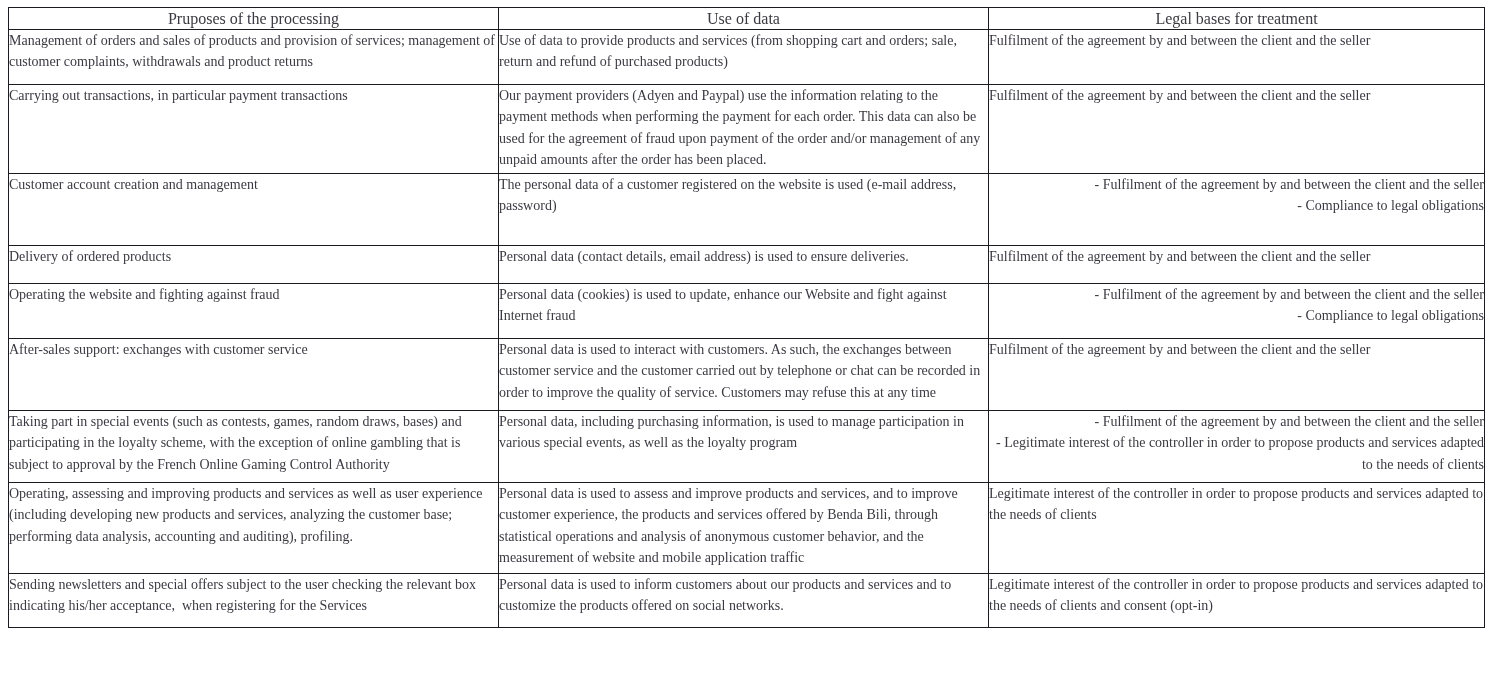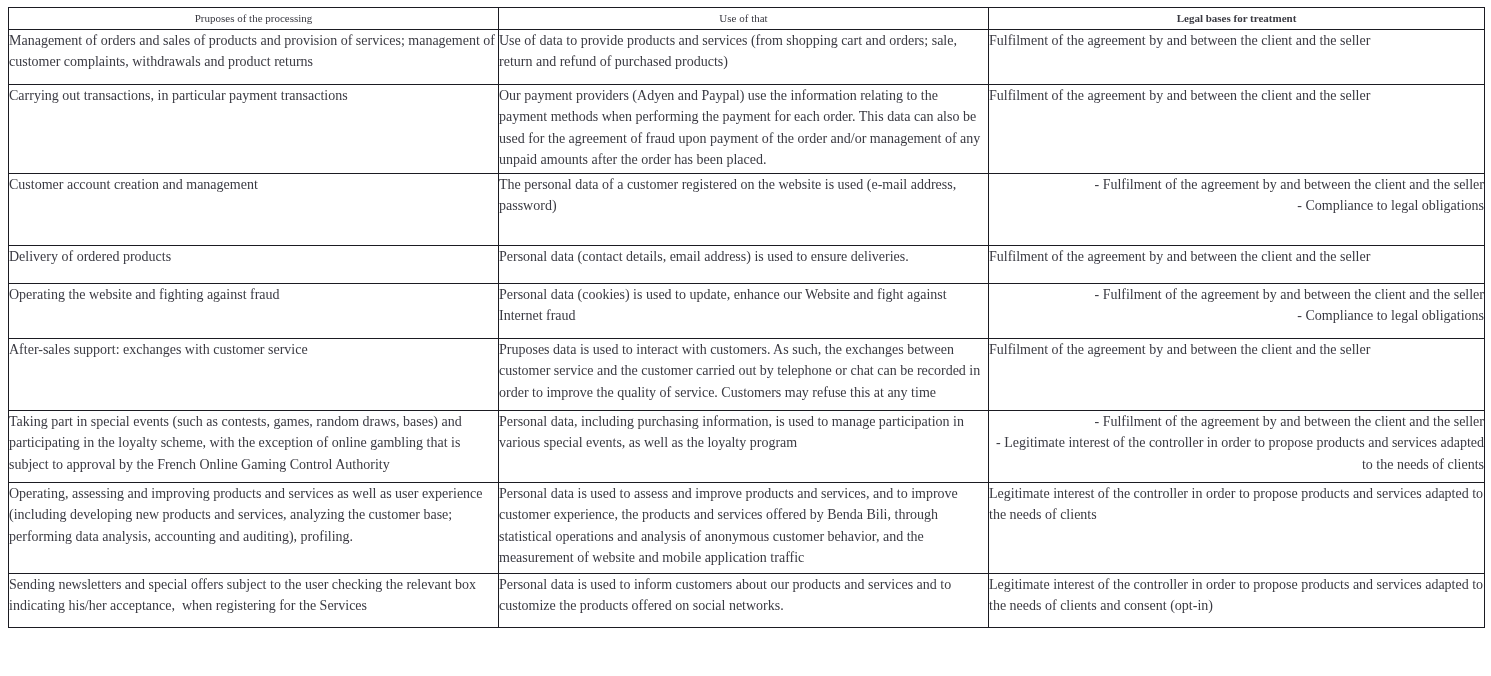--- a/index.html
+++ b/index.html
@@ -42,29 +42,29 @@
   table.data-table td {
     border: 1px solid #1b1b22;
     vertical-align: top;
     padding: 0;
     background: #ffffff;
   }
 
   th.col-head {
     text-align: center;
     font-weight: normal;
-    font-size: 11px;
+    font-size: 16px;
     line-height: 21px;
     height: 21px;
     padding: 0 4px 1px 4px;
     white-space: nowrap;
     color: #3a3a42;
   }
   th.col-head.bold-head {
-    font-weight: bold;
+    font-weight: normal;
   }
 
   td.cell {
     font-size: 14px;
     line-height: 21.3px;
     padding: 1px 3px 2px 3px;
     color: #3a3a42;
   }
 
   
@@ -108,21 +108,21 @@
   <table class="data-table">
     <colgroup>
       <col class="c1">
       <col class="c2">
       <col class="c3">
     </colgroup>
 
     <thead>
       <tr class="hdr-row">
         <th class="col-head">Pruposes of the processing</th>
-        <th class="col-head">Use of that</th>
+        <th class="col-head">Use of data</th>
         <th class="col-head bold-head">Legal bases for treatment</th>
       </tr>
     </thead>
 
     <tbody>
 
       <tr class="r0">
         <td class="cell">
             <span class="cell-text">Management of orders and sales of products and provision of services; management of customer complaints, withdrawals and product returns</span>
           </td>
@@ -182,21 +182,21 @@
           <span class="bullet-line">- Fulfilment of the agreement by and between the client and the seller</span>
           <span class="bullet-line">- Compliance to legal obligations</span>
         </td>
       </tr>
 
       <tr class="r5">
         <td class="cell">
             <span class="cell-text">After-sales support: exchanges with customer service</span>
           </td>
         <td class="cell">
-            <span class="cell-text">Pruposes data is used to interact with customers. As such, the exchanges between customer service and the customer carried out by telephone or chat can be recorded in order to improve the quality of service. Customers may refuse this at any time</span>
+            <span class="cell-text">Personal data is used to interact with customers. As such, the exchanges between customer service and the customer carried out by telephone or chat can be recorded in order to improve the quality of service. Customers may refuse this at any time</span>
           </td>
         <td class="cell">
             <span class="cell-text">Fulfilment of the agreement by and between the client and the seller</span>
           </td>
       </tr>
 
       <tr class="r6">
         <td class="cell">
             <span class="cell-text">Taking part in special events (such as contests, games, random draws, bases) and participating in the loyalty scheme, with the exception of online gambling that is subject to approval by the French Online Gaming Control Authority</span>
           </td>

